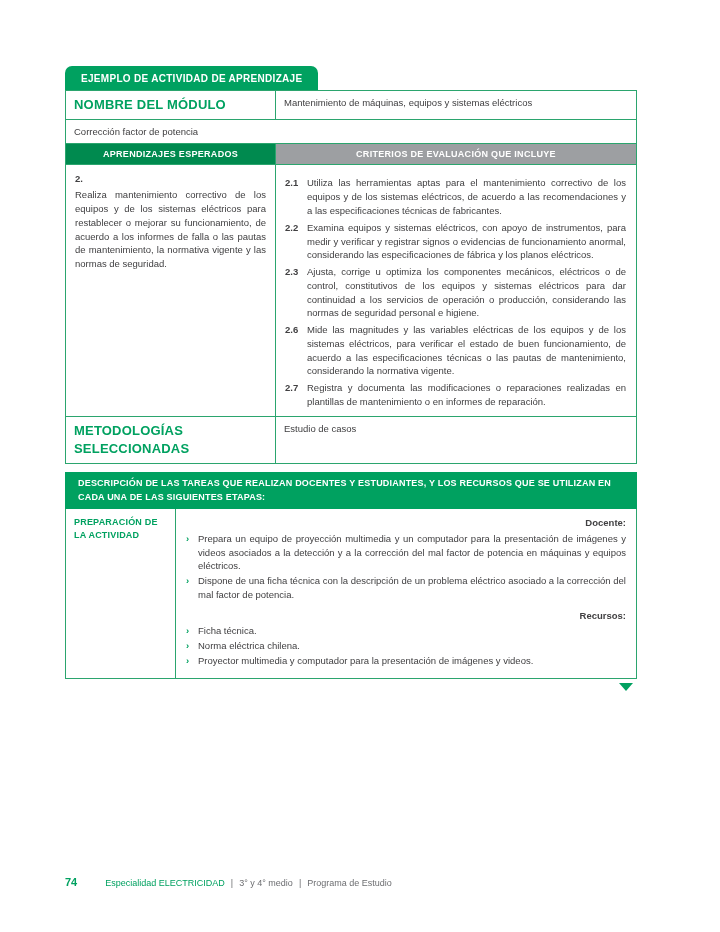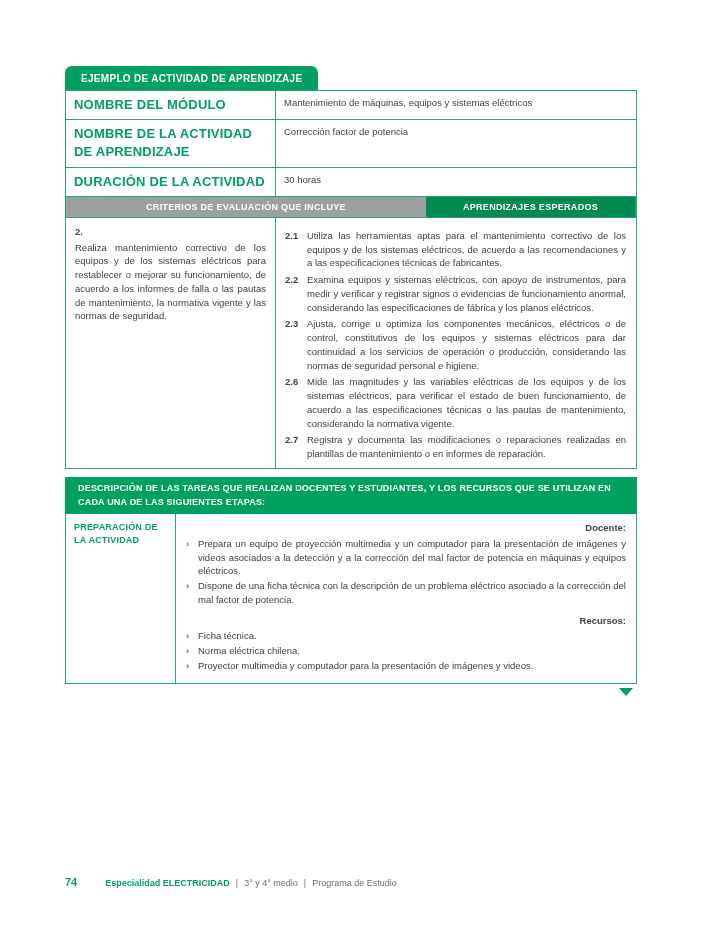--- a/index.html
+++ b/index.html
@@ -166,51 +166,46 @@
     align-items:baseline;
     font-size:9px;
   }
   .footer .pagenum{
     color:var(--green);
     font-weight:bold;
     font-size:11px;
     margin-right:28px;
     text-align:center;
   }
-  .footer .specialty{color:var(--green);font-weight:bold;}
+  .footer .specialty{color:var(--green);font-weight:normal;}
   .footer .sep{color:#6d6e71;margin:0 6px;}
   .footer .meta{color:#6d6e71;}
 </style>
 </head>
 <body>
 
 <div class="content">
 
   <div class="title-banner">EJEMPLO DE ACTIVIDAD DE APRENDIZAJE</div>
 
   <div class="table">
 
     <div class="trow">
       <div class="cell label">NOMBRE DEL MÓDULO</div>
       <div class="cell value">Mantenimiento de máquinas, equipos y sistemas eléctricos</div>
     </div>
 
     <div class="trow">
-      <div class="cell label">NOMBRE DE LA ACTIVIDAD DE APRENDIZAJE</div>
       <div class="cell value">Corrección factor de potencia</div>
     </div>
 
-    <div class="trow">
-      <div class="cell label">DURACIÓN DE LA ACTIVIDAD</div>
-      <div class="cell value">30 horas</div>
-    </div>
-
-    <div class="trow">
+
+    <div class="trow">
+      <div class="hdr">APRENDIZAJES ESPERADOS</div>
       <div class="hdr right">CRITERIOS DE EVALUACIÓN QUE INCLUYE</div>
-      <div class="hdr">APRENDIZAJES ESPERADOS</div>
     </div>
 
     <div class="trow">
       <div class="main-left">
         <span class="num">2.</span>
         <p>Realiza mantenimiento correctivo de los equipos y de los sistemas eléctricos para restablecer o mejorar su funcionamiento, de acuerdo a los informes de falla o las pautas de mantenimiento, la normativa vigente y las normas de seguridad.</p>
       </div>
       <div class="main-right">
         <div class="crit">
           <span class="crit-num">2.1</span>
@@ -228,20 +223,24 @@
           <span class="crit-num">2.6</span>
           <span class="crit-text">Mide las magnitudes y las variables eléctricas de los equipos y de los sistemas eléctricos, para verificar el estado de buen funcionamiento, de acuerdo a las especificaciones técnicas o las pautas de mantenimiento, considerando la normativa vigente.</span>
         </div>
         <div class="crit">
           <span class="crit-num">2.7</span>
           <span class="crit-text">Registra y documenta las modificaciones o reparaciones realizadas en plantillas de mantenimiento o en informes de reparación.</span>
         </div>
       </div>
     </div>
 
+    <div class="trow">
+      <div class="cell label">METODOLOGÍAS SELECCIONADAS</div>
+      <div class="cell value">Estudio de casos</div>
+    </div>
 
   </div>
 
   <div class="desc-banner">DESCRIPCIÓN DE LAS TAREAS QUE REALIZAN DOCENTES Y ESTUDIANTES, Y LOS RECURSOS QUE SE UTILIZAN EN CADA UNA DE LAS SIGUIENTES ETAPAS:</div>
 
   <div class="table2">
     <div class="prep-label">PREPARACIÓN DE LA ACTIVIDAD</div>
     <div class="prep-body">
 
       <div class="prep-heading">Docente:</div>

